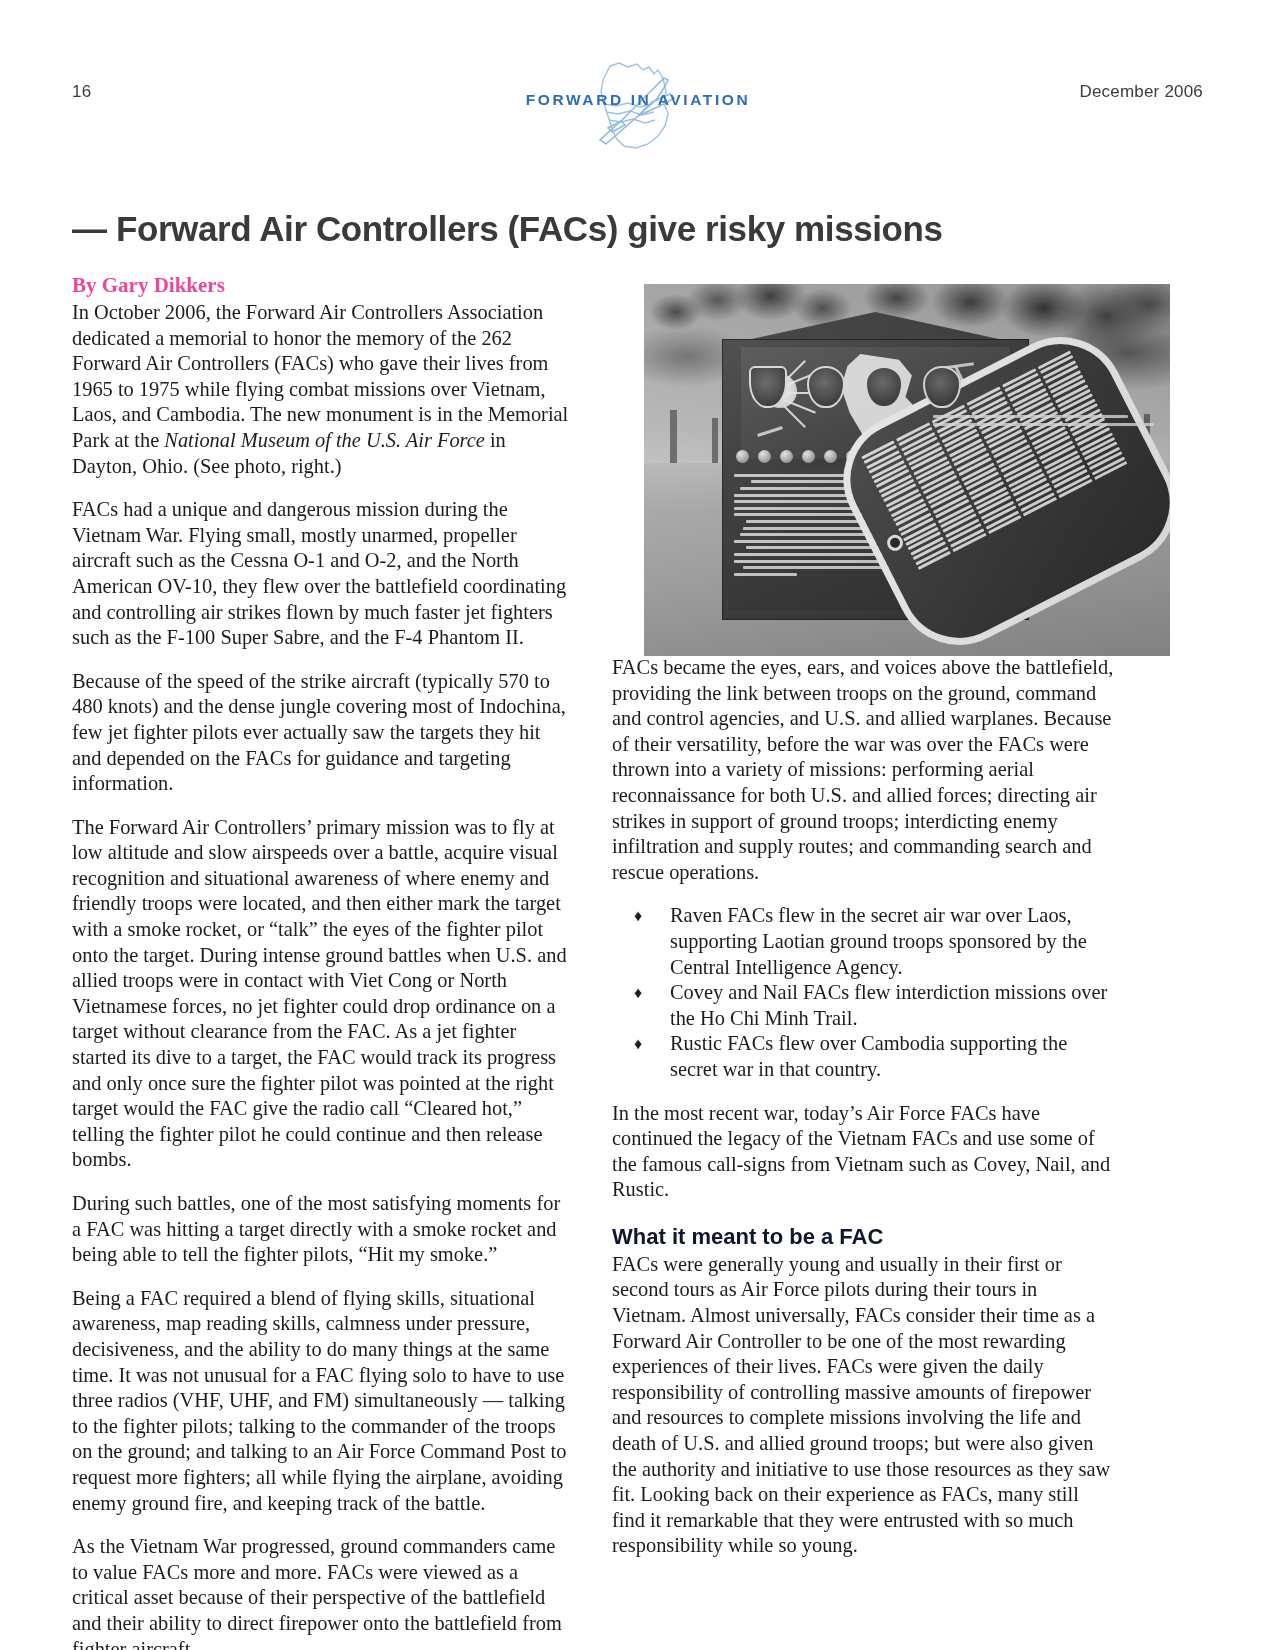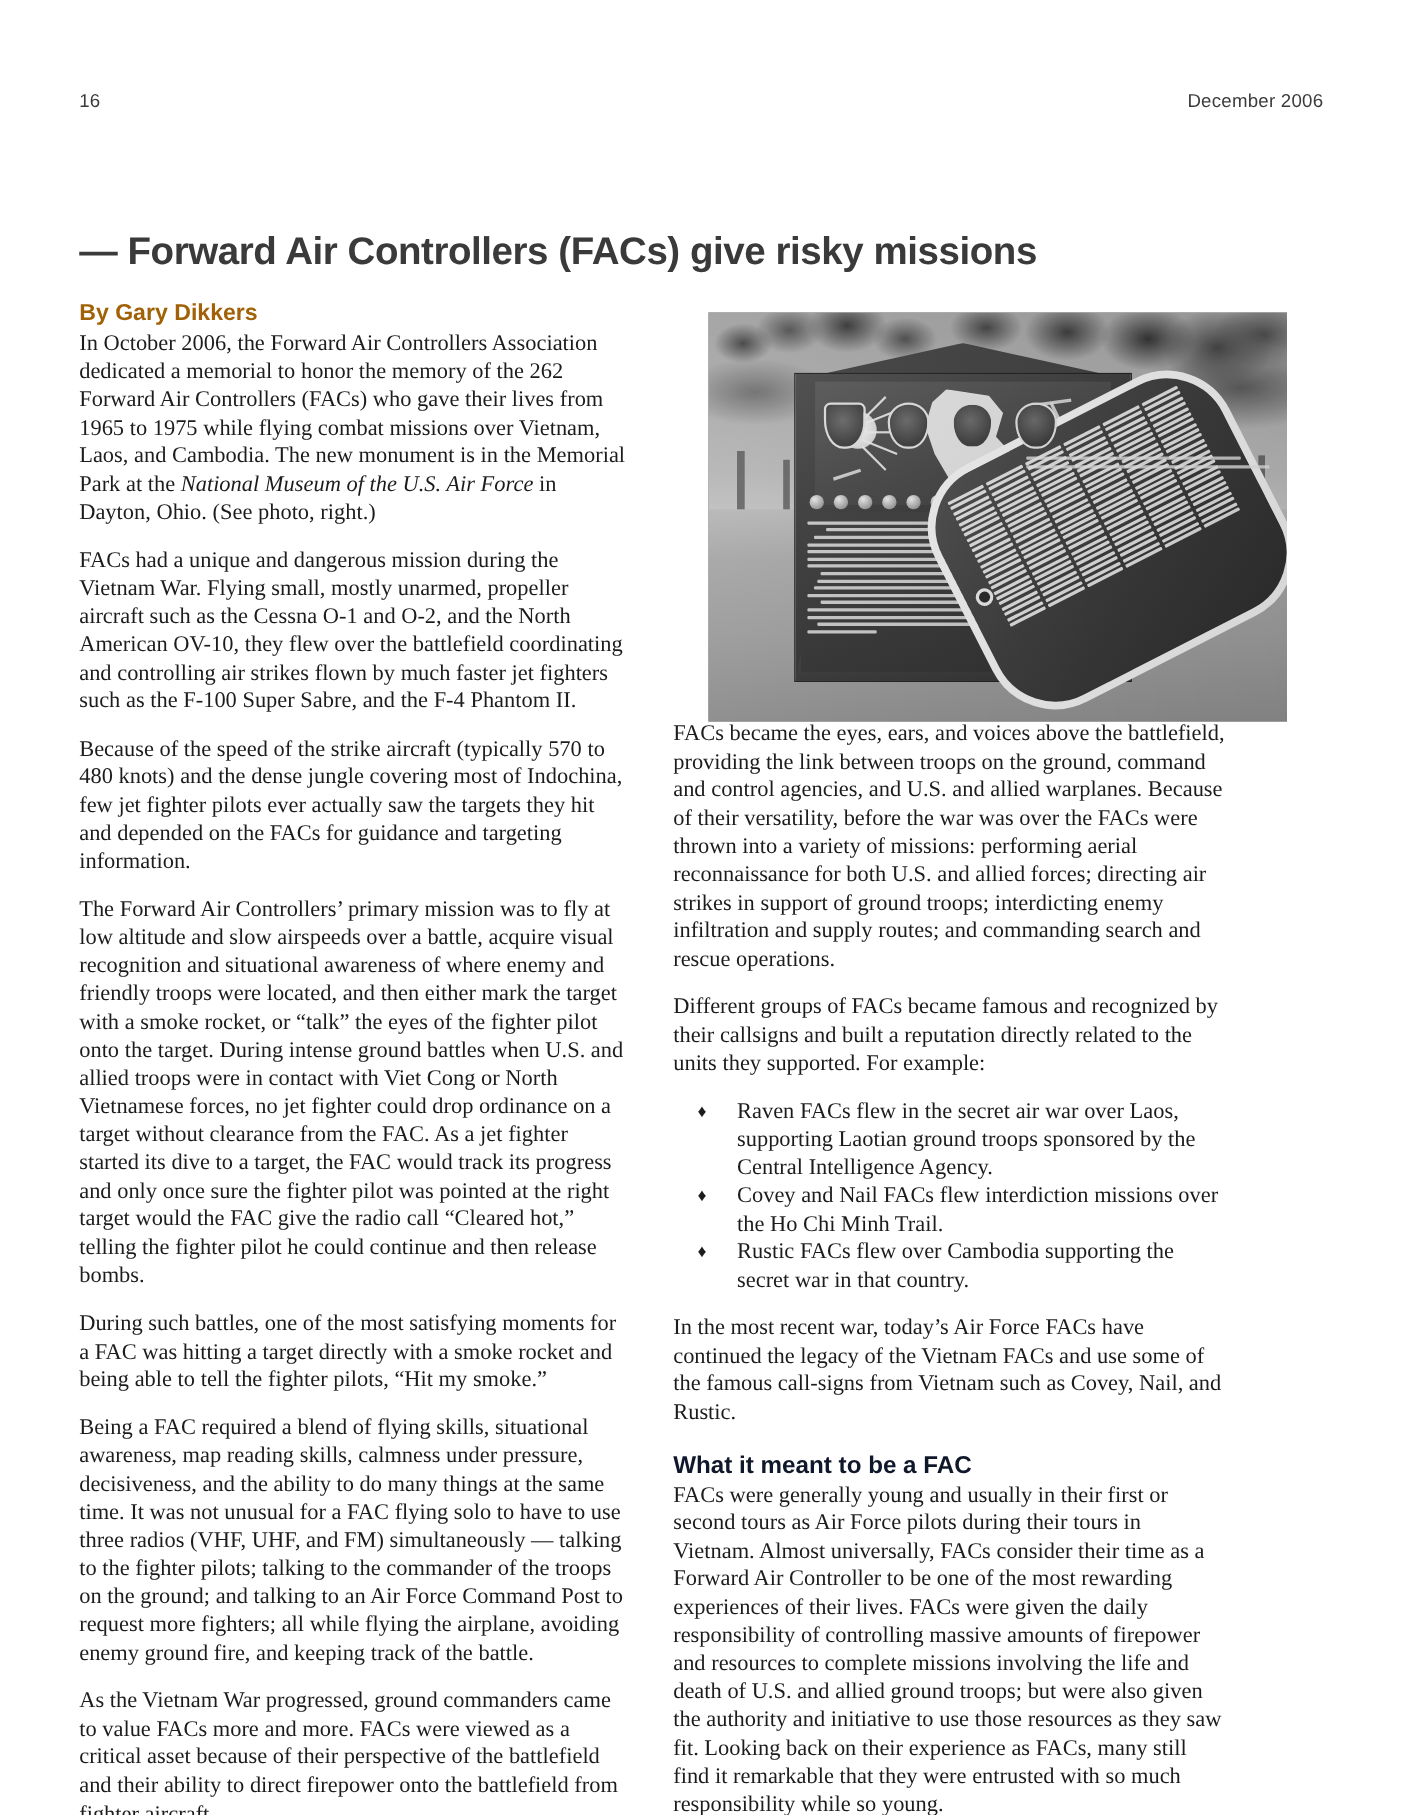--- a/index.html
+++ b/index.html
@@ -91,25 +91,25 @@
   
   .col {
     position: absolute;
     top: 272px;
     width: 500px;
   }
   .col-left  { left: 72px; }
   .col-right { left: 612px; top: 655px; width: 503px; }
 
   .byline {
-    font-family: Liberation Sans, sans-serif;
+    font-family: Liberation Serif, serif;
     font-weight: bold;
     font-size: 21px;
     line-height: 26px;
-    color: #a16207;
+    color: #ec4899;
     margin: 0 0 2px 0;
   }
   p.body {
     font-size: 20.4px;
     line-height: 25.6px;
     margin: 0 0 18px 0;
     text-align: left;
     color: #1c1c1c;
     hyphens: none;
   }
@@ -382,20 +382,44 @@
   }
 </style>
 </head>
 <body>
 
 <div class="page">
 
   <div class="masthead">
     <div class="folio">16</div>
 
+    <div class="logo-block">
+      <svg width="300" height="96" viewBox="0 0 300 96" aria-hidden="true">
+
+        <g fill="none" stroke="#9cc2e3" stroke-width="1.4">
+          <path d="M122 8 L131 5 L140 9 L149 6 L155 12 L161 9 L166 16 L170 12
+                   L175 20 L178 33 L176 45 L180 56 L177 68 L170 78 L160 86
+                   L148 90 L136 88 L128 80 L124 70 L120 58 L116 46 L113 34
+                   L115 22 Z"></path>
+          <path d="M116 46 L128 48 L140 45 L152 49 L164 46"></path>
+          <path d="M118 54 L130 56 L142 53 L154 57 L166 54"></path>
+          <path d="M121 62 L133 64 L145 61 L157 65 L167 62"></path>
+        </g>
+
+        <g fill="none" stroke="#8fbce0" stroke-width="1.6">
+          <path d="M118 86 L150 58 L168 42 L176 30 L180 22 L176 20 L168 28
+                   L152 44 L134 62 L112 82 Z"></path>
+          <path d="M150 58 L176 46 L186 40 L182 36 L164 44 Z"></path>
+          <path d="M133 63 L120 70 L124 74 L137 67 Z"></path>
+        </g>
+
+        <text x="150" y="47" text-anchor="middle" font-family="Liberation Sans, DejaVu Sans, sans-serif" font-size="15.5" font-weight="bold" letter-spacing="2.6" fill="#2c6db5">FORWARD IN AVIATION</text>
+      </svg>
+      <span class="sr-only">FORWARD IN AVIATION</span>
+    </div>
 
     <div class="issue-date">December 2006</div>
   </div>
 
   <h2 class="subhead">— Forward Air Controllers (FACs) give risky missions</h2>
 
   <div class="col col-left">
     <div class="byline">By Gary Dikkers</div>
 
     <p class="body"><span>In October 2006, the Forward Air Controllers Association dedicated a memorial to honor the memory of the 262 Forward Air Controllers (FACs) who gave their lives from 1965 to 1975 while flying combat missions over Vietnam, Laos, and Cambodia. The new monument is in the Memorial Park at the </span><span class="ital">National Museum of the U.S. Air Force</span><span> in Dayton, Ohio. (See photo, right.)</span></p>
@@ -642,21 +666,20 @@
         <span class="sr-only">GREATER LOVE HATH NO MAN THAN THIS, THAT A MAN LAY DOWN HIS LIFE FOR HIS FRIENDS.</span>
         <span class="sr-only">JOHN 15:13</span>
       </div>
 
       <div class="photo-gloss"></div>
     </div>
   </figure>
 
   <div class="col col-right">
     <p class="body">FACs became the eyes, ears, and voices above the battlefield, providing the link between troops on the ground, command and control agencies, and U.S. and allied warplanes. Because of their versatility, before the war was over the FACs were thrown into a variety of missions: performing aerial reconnaissance for both U.S. and allied forces; directing air strikes in support of ground troops; interdicting enemy infiltration and supply routes; and commanding search and rescue operations.</p>
-    <p class="body">Different groups of FACs became famous and recognized by their callsigns and built a reputation directly related to the units they supported. For example:</p>
 
     <ul class="fac-list">
       <li>
         <span class="bullet-dia">♦</span>
         <span>Raven FACs flew in the secret air war over Laos, supporting Laotian ground troops sponsored by the Central Intelligence Agency.</span>
       </li>
       <li>
         <span class="bullet-dia">♦</span>
         <span>Covey and Nail FACs flew interdiction missions over the Ho Chi Minh Trail.</span>
       </li>

